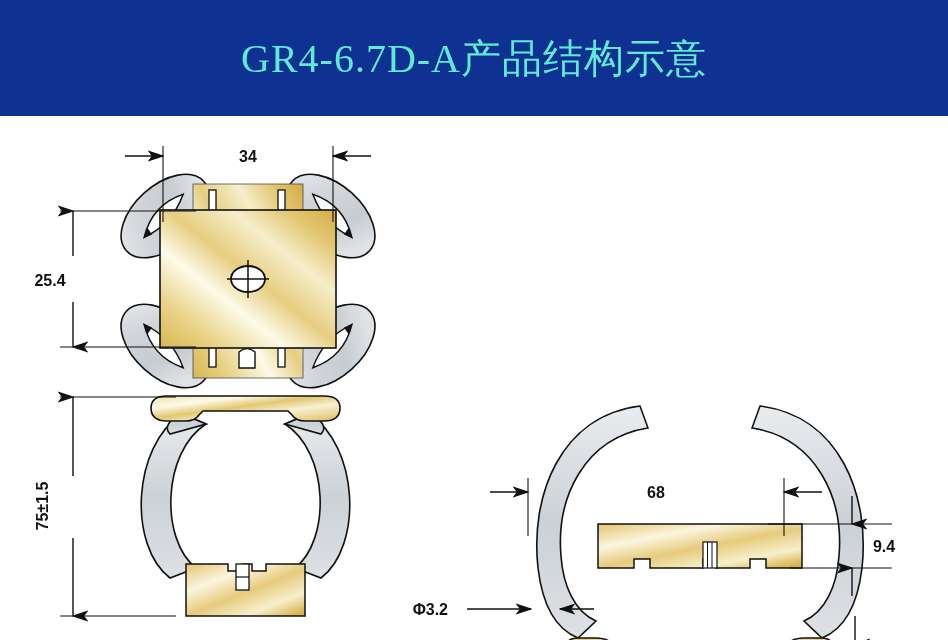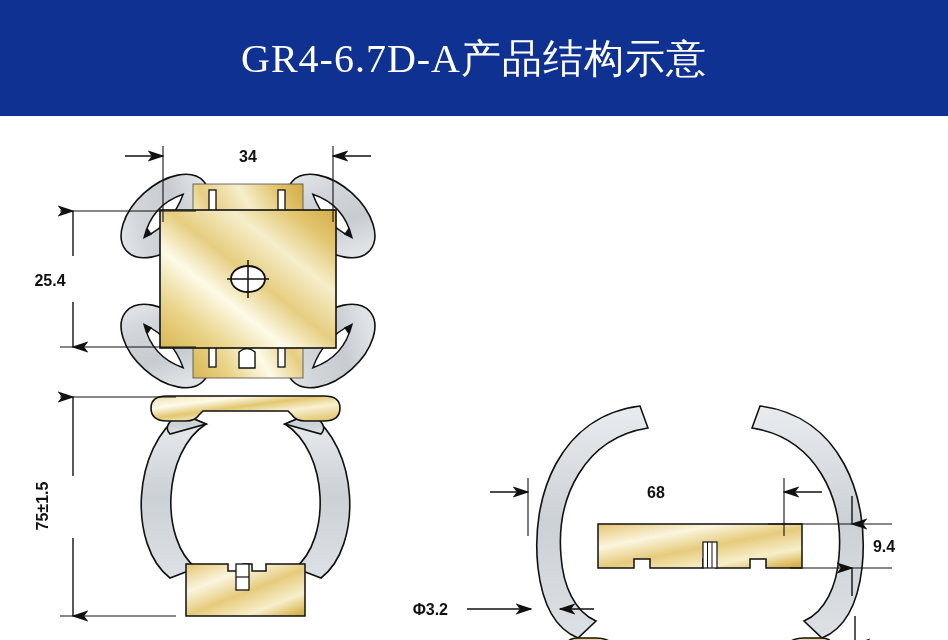--- a/index.html
+++ b/index.html
@@ -3,21 +3,21 @@
 <meta charset="utf-8">
 <style>
   html,body{margin:0;padding:0;background:#fff;}
   body{width:948px;height:640px;overflow:hidden;
        font-family:"Liberation Serif","DejaVu Serif",serif;}
   #page{position:relative;width:948px;height:640px;background:#ffffff;}
 
   
   #banner{position:absolute;left:0;top:0;width:948px;height:116px;
           background:#0f3192;display:flex;align-items:center;justify-content:center;}
-  #banner-title{color:#ffffff;font-size:40px;letter-spacing:1px;
+  #banner-title{color:#5eead4;font-size:40px;letter-spacing:1px;
           font-family:"Liberation Serif","DejaVu Serif",serif;white-space:nowrap;}
 
   
   #canvas{position:absolute;left:0;top:116px;width:948px;height:636px;background:#fff;}
   svg{display:block;}
 
   
   #note{position:absolute;left:520px;top:222px;font-size:19px;color:#1a1a1a;
         font-family:"Liberation Serif","DejaVu Serif",serif;white-space:nowrap;}
 

